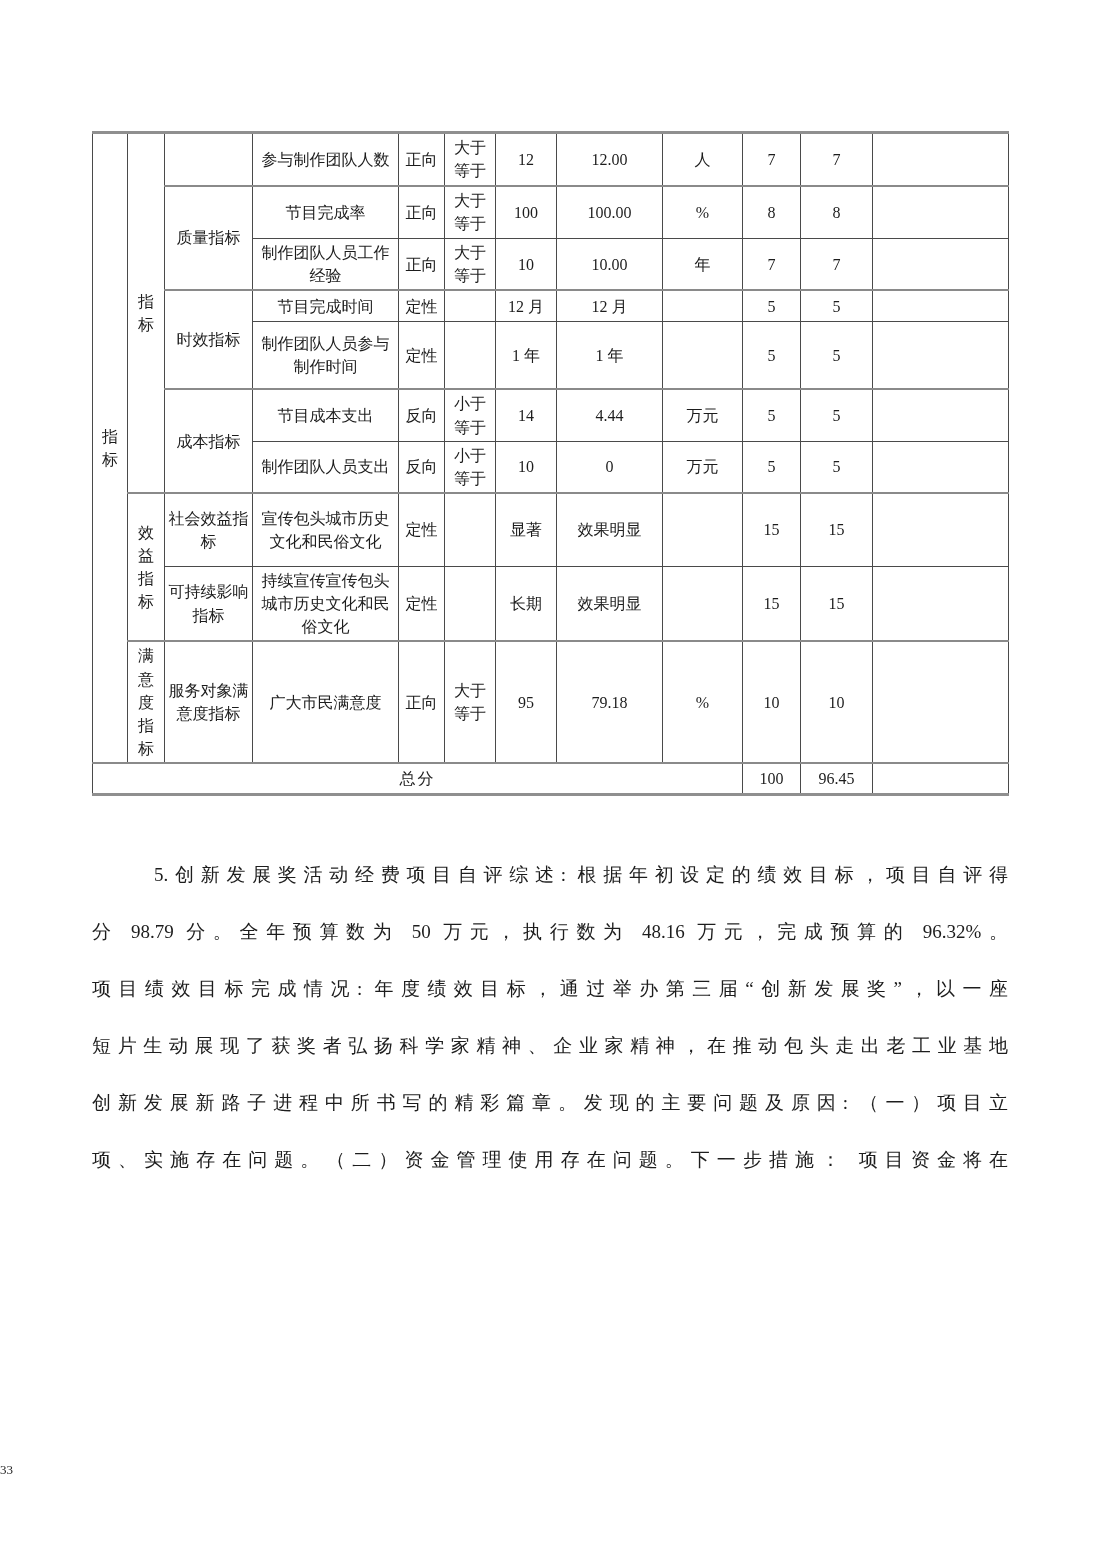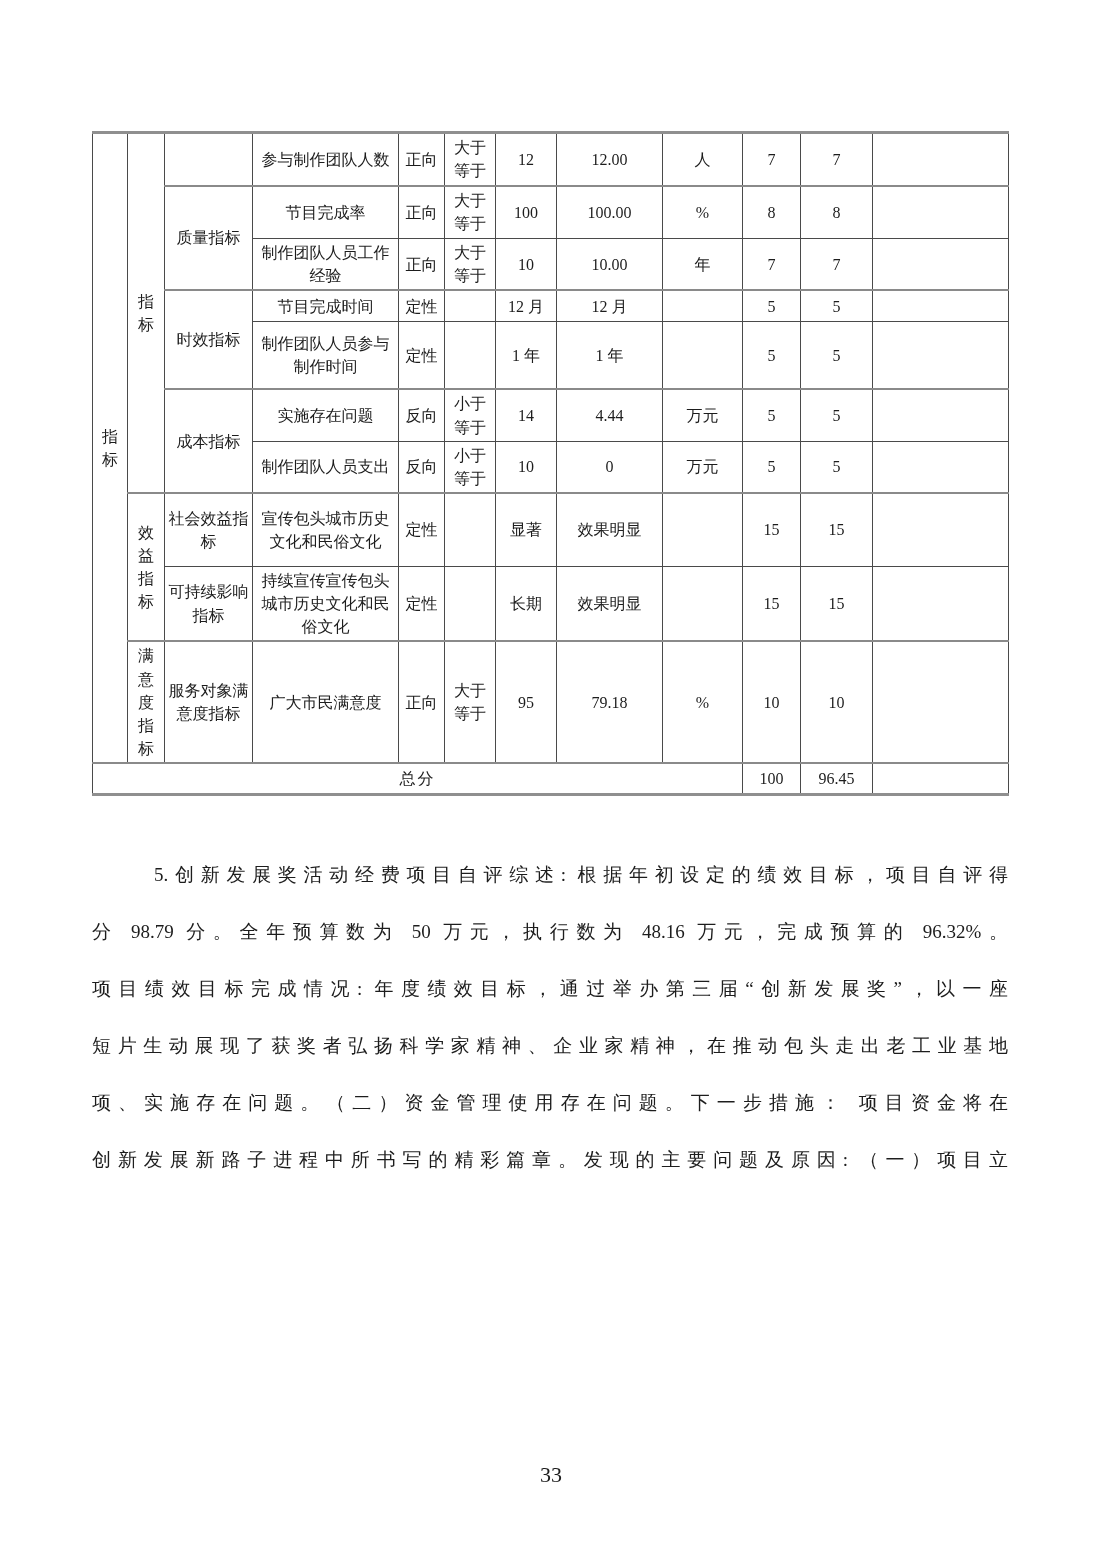--- a/index.html
+++ b/index.html
@@ -51,22 +51,22 @@
     line-height:57px;
     text-align:justify;
     text-align-last:justify;
     white-space:nowrap;
   }
   .para .ln.indent { padding-left:62px; }
 
   
   .pageno {
     position:absolute; left:0; top:1462px; width:100%;
-    text-align:center;
-    font-size:22px;
+    text-align:left;
+    font-size:13px;
   }
 </style>
 </head>
 <body>
 
 <div class="page">
 
   <table class="tbl">
     <colgroup>
       <col style="width:35px">
@@ -143,21 +143,21 @@
         <td>1 年</td>
         <td>1 年</td>
         <td></td>
         <td>5</td>
         <td>5</td>
         <td></td>
       </tr>
 
       <tr class="grp" style="height:52px">
         <td class="cat" rowspan="2">成本指标</td>
-        <td class="name">实施存在问题</td>
+        <td class="name">节目成本支出</td>
         <td>反向</td>
         <td class="op">小于等于</td>
         <td>14</td>
         <td>4.44</td>
         <td>万元</td>
         <td>5</td>
         <td>5</td>
         <td></td>
       </tr>
 
@@ -221,19 +221,19 @@
         <td></td>
       </tr>
     </tbody>
   </table>
 
   <div class="para">
     <div class="ln indent">5.创新发展奖活动经费项目自评综述: 根据年初设定的绩效目标，项目自评得</div>
     <div class="ln">分 98.79 分。全年预算数为 50 万元，执行数为 48.16 万元，完成预算的 96.32%。</div>
     <div class="ln">项目绩效目标完成情况: 年度绩效目标，通过举办第三届“创新发展奖”，以一座</div>
     <div class="ln">短片生动展现了获奖者弘扬科学家精神、企业家精神，在推动包头走出老工业基地</div>
+    <div class="ln">创新发展新路子进程中所书写的精彩篇章。发现的主要问题及原因: （一）项目立</div>
     <div class="ln">项、实施存在问题。（二）资金管理使用存在问题。下一步措施： 项目资金将在</div>
-    <div class="ln">创新发展新路子进程中所书写的精彩篇章。发现的主要问题及原因: （一）项目立</div>
   </div>
 
   <div class="pageno">33</div>
 
 </div>
 
 </body></html>

